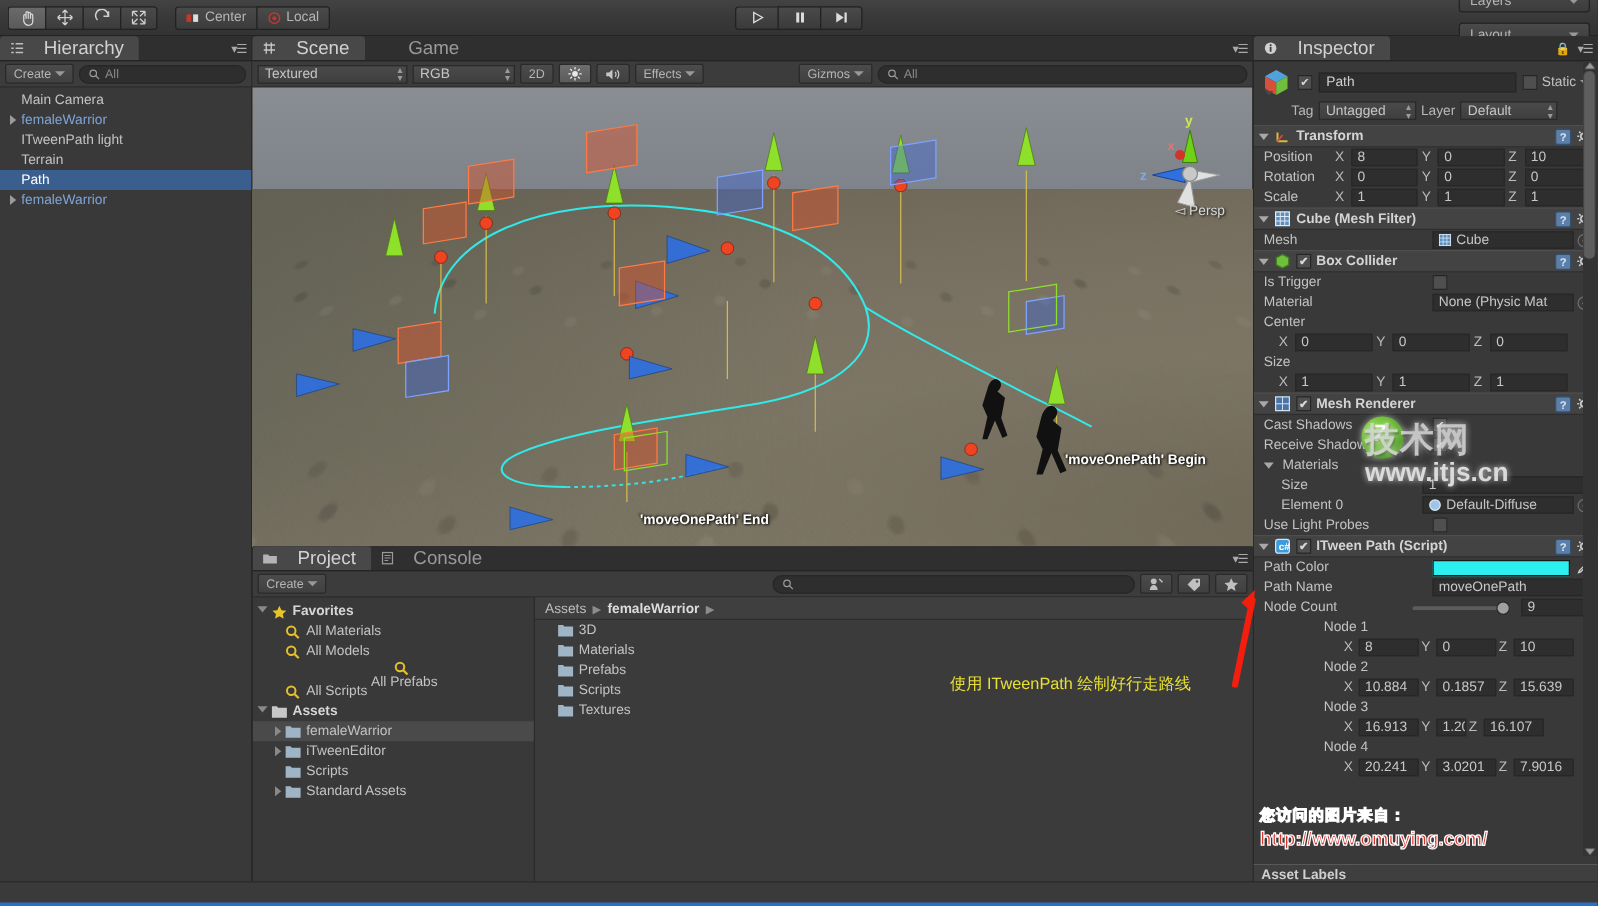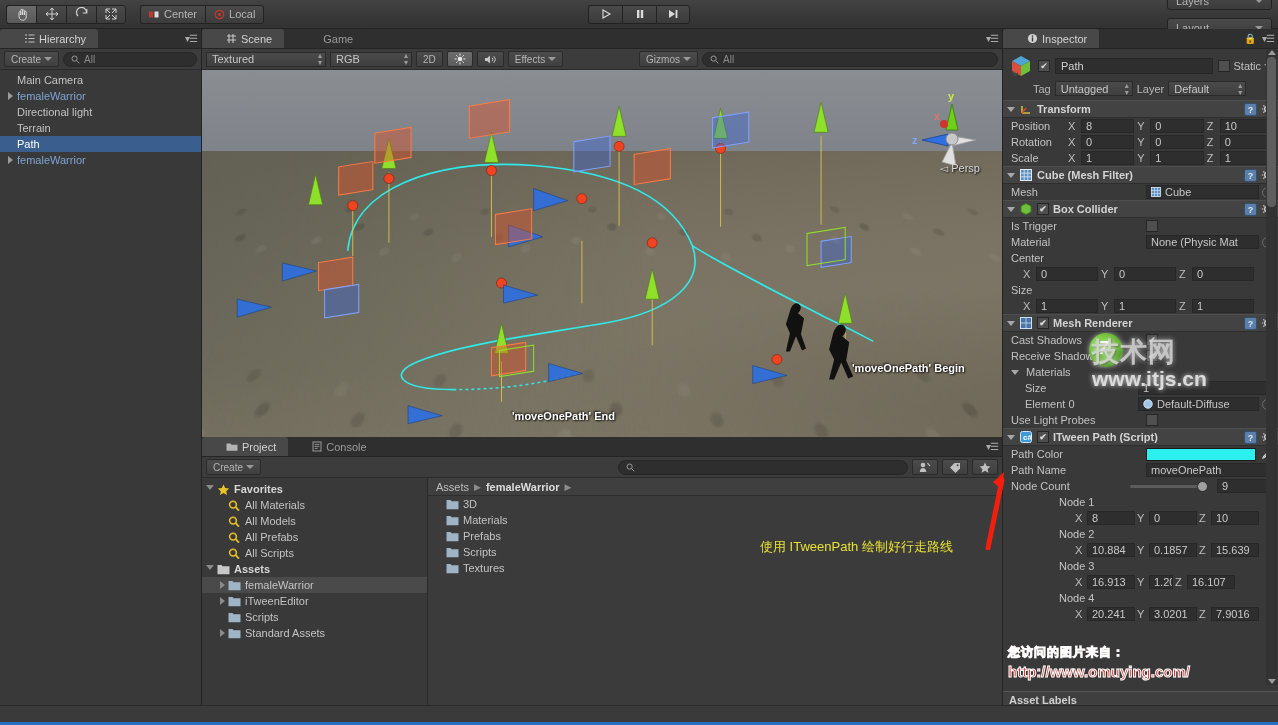--- a/index.html
+++ b/index.html
@@ -68,23 +68,23 @@
 
   
   #main { display:flex; height:696px; }
   .panel { background:#393939; position:relative; }
   .tabbar {
     height:20px; background:#2f2f2f;
     display:flex; align-items:flex-end; position:relative;
     border-bottom:1px solid #242424;
   }
   .tab {
-    height:19px; padding:0 12px 0 24px;
-    display:flex; align-items:center; gap:4px;
-    background:#2f2f2f; color:#9a9a9a; font-size:11px;
+    height:19px; padding:0 12px 0 8px;
+    display:flex; align-items:center; gap:16px;
+    background:#2f2f2f; color:#9a9a9a; font-size:15px;
     border-radius:3px 3px 0 0;
   }
   .tab.active { background:#484848; color:#d2d2d2; }
   .tabbar .tabmenu {
     position:absolute; right:4px; top:4px; color:#aaa; font-size:10px;
     letter-spacing:-1px;
   }
   .subbar {
     height:21px; background:#3c3c3c; border-bottom:1px solid #2b2b2b;
     display:flex; align-items:center; padding:0 4px; gap:4px;
@@ -418,21 +418,21 @@
         <div class="h-item">
           <span class="h-arrow blank"></span>
           <span>Main Camera</span>
         </div>
         <div class="h-item prefab">
           <span class="h-arrow"></span>
           <span>femaleWarrior</span>
         </div>
         <div class="h-item">
           <span class="h-arrow blank"></span>
-          <span>Directional light</span>
+          <span>ITweenPath light</span>
         </div>
         <div class="h-item">
           <span class="h-arrow blank"></span>
           <span>Terrain</span>
         </div>
         <div class="h-item selected">
           <span class="h-arrow blank"></span>
           <span>Path</span>
         </div>
         <div class="h-item prefab">
@@ -680,21 +680,21 @@
               <span>All Materials</span>
             </div>
             <div class="p-item" style="padding-left: 18px;">
               <span class="p-arrow blank"></span>
               <svg class="folder-ico" viewBox="0 0 13 11">
                 <circle cx="5" cy="4.6" r="3.4" fill="none" stroke="#e5c02a" stroke-width="1.6"></circle>
                 <path d="M7.6 7.2l3.4 3.4" stroke="#e5c02a" stroke-width="1.8"></path>
               </svg>
               <span>All Models</span>
             </div>
-            <div class="p-item" style="padding-left: 18px;">
+            <div class="p-item" style="padding-left: 18px; flex-direction: column;">
               <span class="p-arrow blank"></span>
               <svg class="folder-ico" viewBox="0 0 13 11">
                 <circle cx="5" cy="4.6" r="3.4" fill="none" stroke="#e5c02a" stroke-width="1.6"></circle>
                 <path d="M7.6 7.2l3.4 3.4" stroke="#e5c02a" stroke-width="1.8"></path>
               </svg>
               <span>All Prefabs</span>
             </div>
             <div class="p-item" style="padding-left: 18px;">
               <span class="p-arrow blank"></span>
               <svg class="folder-ico" viewBox="0 0 13 11">

